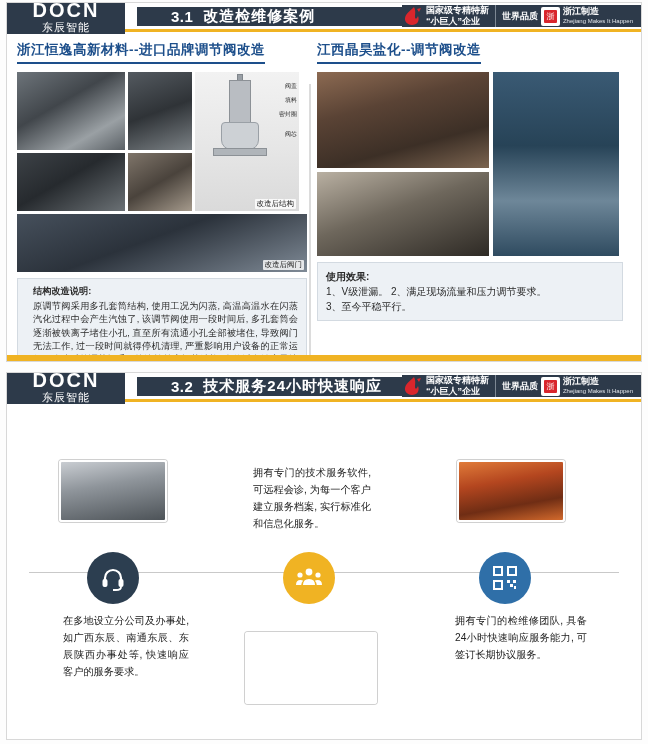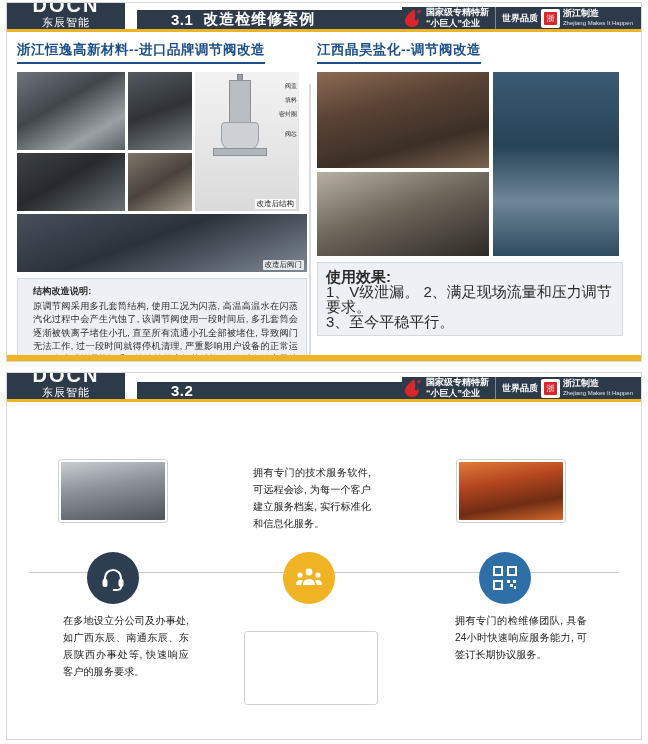--- a/index.html
+++ b/index.html
@@ -27,21 +27,21 @@
   }
   #slide1 { top: 2px; height: 360px; }
   #slide2 { top: 372px; height: 368px; }
 
   
   .hdr {
     position: relative;
     height: 26px;
     background: #ffffff;
     display: flex;
-    align-items: flex-end;
+    align-items: center;
   }
   .hdr-logo {
     width: 118px;
     background: #2d3a4a;
     color: #ffffff;
     display: flex;
     flex-direction: column;
     align-items: center;
     justify-content: center;
     padding-top: 1px;
@@ -270,21 +270,21 @@
     color: #222;
   }
   .cap-row .c1 { width: 172px; text-align: center; }
   .cap-row .c2 { width: 126px; text-align: center; margin-left: 4px; }
 
   .usebox {
     margin-top: 6px;
     background: #edf1f5;
     border: 1px solid #d3dae1;
     padding: 6px 8px;
-    font-size: 15px;
+    font-size: 10px;
     line-height: 15px;
     color: #2b2b2b;
   }
   .usebox .h { font-weight: bold; }
   .usebox .line { display: block; }
 
   .s1-footer {
     position: absolute;
     left: 0; bottom: 0;
     width: 100%;
@@ -455,20 +455,21 @@
   <div class="slide" id="slide2">
 
     <div class="hdr">
       <div class="hdr-logo">
         <div class="en">DOCN</div>
         <div class="cn">东辰智能</div>
       </div>
       <div class="hdr-slant"></div>
       <div class="hdr-mid">
         <span class="hdr-num">3.2</span>
+        <span class="hdr-title">技术服务24小时快速响应</span>
       </div>
       <div class="hdr-right">
         <div class="cert">
           <div class="cert-mark">
             <svg width="20" height="20" viewBox="0 0 20 20">
               <path d="M12 1 C8 5, 4 7, 3 12 C2.4 16, 6 19, 10 19 C15 19, 18 15, 16 10 C15 13, 13 13.5, 13 11 C13 8, 14 5, 12 1 Z" fill="#d9262c"></path>
               <path d="M15 3 L19 2 L17 6 Z" fill="#d9262c"></path>
             </svg>
           </div>
           <div class="cert-txt">

